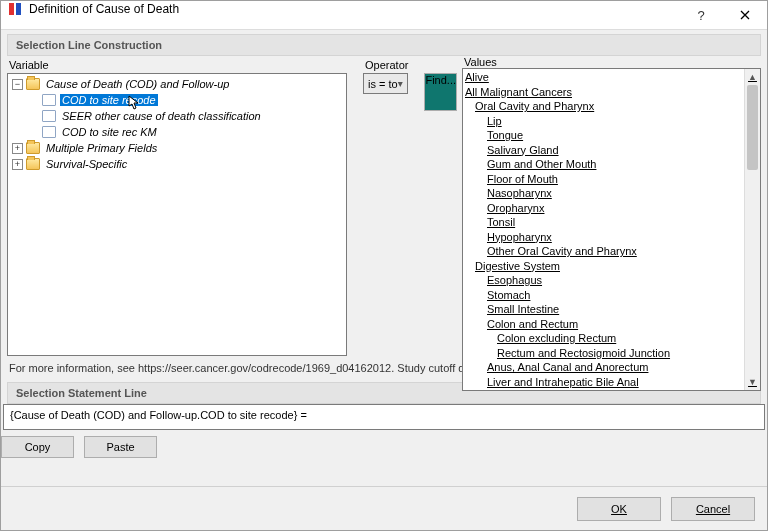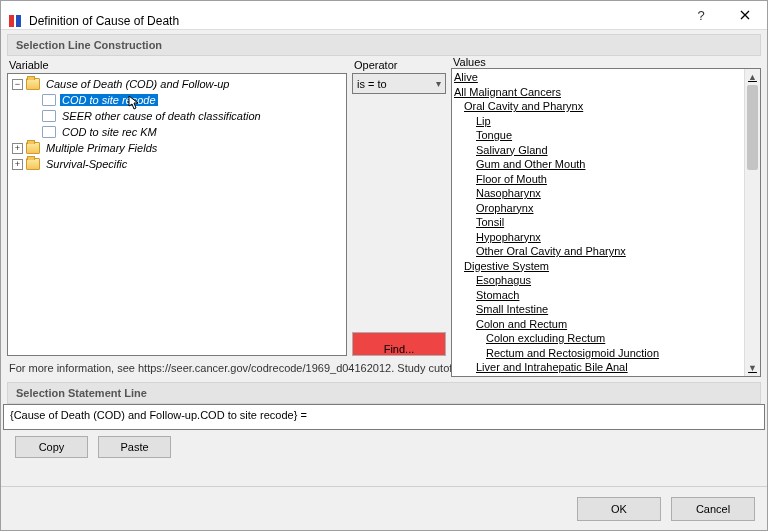--- a/index.html
+++ b/index.html
@@ -1,71 +1,71 @@
 <!DOCTYPE html>
 <html><head>
 <meta charset="utf-8">
 <style>
   * { box-sizing: border-box; }
   html, body { margin: 0; padding: 0; font-family: "Segoe UI", Tahoma, sans-serif; font-size: 11px; color: #000; background: #fff; }
   .window { width: 768px; height: 531px; background: #f0f0f0; border: 1px solid #9e9e9e; display: flex; flex-direction: column; }
-  .titlebar { height: 29px; background: #ffffff; display: flex; align-items: flex-end; justify-content: space-between; border-bottom: 1px solid #ddd; }
+  .titlebar { height: 29px; background: #ffffff; display: flex; align-items: flex-start; justify-content: space-between; border-bottom: 1px solid #ddd; }
   .titlebar-left { display: flex; align-items: center; gap: 6px; padding-left: 6px; }
   .titlebar-title { font-size: 12px; }
   .titlebar-buttons { display: flex; height: 100%; }
   .tb-btn { width: 44px; display: flex; align-items: center; justify-content: center; color: #333; }
 
   .section-header { background: #e4e4e4; height: 22px; display: flex; align-items: center; padding: 0 8px; font-weight: bold; color: #555; border: 1px solid #d4d4d4; margin: 4px 6px 0 6px;}
   .section-header.inner { margin: 2px 6px 0 6px; }
 
   .construction { display: flex; flex-direction: column; margin: 0 6px 0 6px;}
   .columns { display: flex; gap: 5px; height: 300px;}
   .col { display: flex; flex-direction: column; }
   .col.variable { width: 340px;}
-  .col.operator { width: 94px;}
+  .col.operator { width: 94px; margin-left: 11px;}
   .col.values { flex: 1;}
   .col-head { height: 17px; padding: 0 2px; display:flex; align-items:center; background: #f0f0f0;}
   .tree-box { flex: 1; background: #fff; border: 1px solid #7a7a7a; padding: 2px 0; overflow: auto; }
   .tree-node { display: flex; align-items: center; height: 16px; padding-left: 4px; white-space: nowrap; }
   .tree-node.lvl0 { padding-left: 4px; }
   .tree-node.lvl1 { padding-left: 34px; }
   .tree-toggle { width: 11px; height: 11px; border: 1px solid #888; display:flex; align-items:center; justify-content:center; font-size:9px; line-height:1; margin-right: 3px; background:#fff; color:#333;}
   .tree-icon { width:14px; height:12px; margin-right:4px; display:inline-block;}
   .folder { background: linear-gradient(#ffe9a1,#f4c55a); border:1px solid #cf9b2c; border-radius:1px; position:relative;}
   .folder::before { content:""; position:absolute; top:-3px; left:0; width:6px; height:3px; background:#f4c55a; border:1px solid #cf9b2c; border-bottom:none;}
   .file { background:#fff; border:1px solid #8fa5c4; border-radius:1px;}
   .tree-label { padding: 0 2px; font-style: italic; }
   .tree-label.selected { background:#0078d7; color:#fff; }
   .cursor { position:relative; }
 
-  .operator-box { flex:1; display:flex; flex-direction:column; gap:4px; }
+  .operator-box { flex:1; display:flex; flex-direction:row; gap:4px; }
   .op-select { height: 21px; border:1px solid #7a7a7a; background:#e9e9e9; display:flex; align-items:center; justify-content:space-between; padding: 0 4px; }
   .op-select .chev { font-size:10px; color:#555;}
   .op-spacer { flex:1; }
-  .find-btn { height:24px; border:1px solid #adadad; background:#ef4444; display:flex; align-items:flex-end; justify-content:center;}
+  .find-btn { height:38px; border:1px solid #adadad; background:#0f766e; display:flex; align-items:flex-start; justify-content:center;}
 
   .values-box { flex:1; background:#fff; border:1px solid #7a7a7a; position:relative; display:flex;text-decoration:underline;}
   .values-list { flex:1; overflow:hidden; padding: 1px 2px; line-height:14.5px;}
   .values-list div { white-space:nowrap; }
   .ind1 { padding-left: 10px;}
   .ind2 { padding-left: 22px;}
   .ind3 { padding-left: 32px;}
   .scrollbar { width:16px; background:#f0f0f0; border-left:1px solid #ddd; display:flex; flex-direction:column;}
   .sb-btn { height:16px; display:flex; align-items:center; justify-content:center; color:#555; font-size:9px; background:#f0f0f0;}
   .sb-track { flex:1; position:relative; background:#f0f0f0;}
   .sb-thumb { position:absolute; top:0; left:2px; right:2px; height:85px; background:#c4c4c4; border-radius:2px;}
 
   .info-line { padding: 6px 8px; color:#333; }
 
   .stmt-box { margin: 0 2px; height: 26px; background:#fff; border:1px solid #7a7a7a; padding:4px 6px;}
 
-  .copy-paste { display:flex; gap:10px; padding: 6px 14px;}
+  .copy-paste { display:flex; gap:10px; padding: 6px 0;}
   .btn { height:22px; width:73px; border:1px solid #adadad; background:#e1e1e1; display:flex; align-items:center; justify-content:center;}
 
-  .footer { height:44px; border-top:1px solid #d0d0d0; background:#f0f0f0; display:flex; align-items:center; justify-content:flex-end; gap:10px; padding-right:12px;}
+  .footer { height:44px; border-top:1px solid #d0d0d0; background:#f0f0f0; display:flex; align-items:center; justify-content:flex-end; gap:10px; padding-right:12px;text-decoration:underline;}
   .footer .btn { width:84px; height:24px;}
   svg { display:block; }
 </style>
 </head>
 <body>
 
 <div class="window">
 
   <div class="titlebar">
     <div class="titlebar-left">
@@ -165,20 +165,21 @@
             <div class="ind2">Tonsil</div>
             <div class="ind2">Hypopharynx</div>
             <div class="ind2">Other Oral Cavity and Pharynx</div>
             <div class="ind1">Digestive System</div>
             <div class="ind2">Esophagus</div>
             <div class="ind2">Stomach</div>
             <div class="ind2">Small Intestine</div>
             <div class="ind2">Colon and Rectum</div>
             <div class="ind3">Colon excluding Rectum</div>
             <div class="ind3">Rectum and Rectosigmoid Junction</div>
+            <div class="ind2">Anus, Anal Canal and Anorectum</div>
             <div class="ind2">Liver and Intrahepatic Bile Anal</div>
           </div>
           <div class="scrollbar">
             <div class="sb-btn">▲</div>
             <div class="sb-track">
                 <div class="sb-thumb"></div>
               </div>
             <div class="sb-btn">▼</div>
           </div>
         </div>

